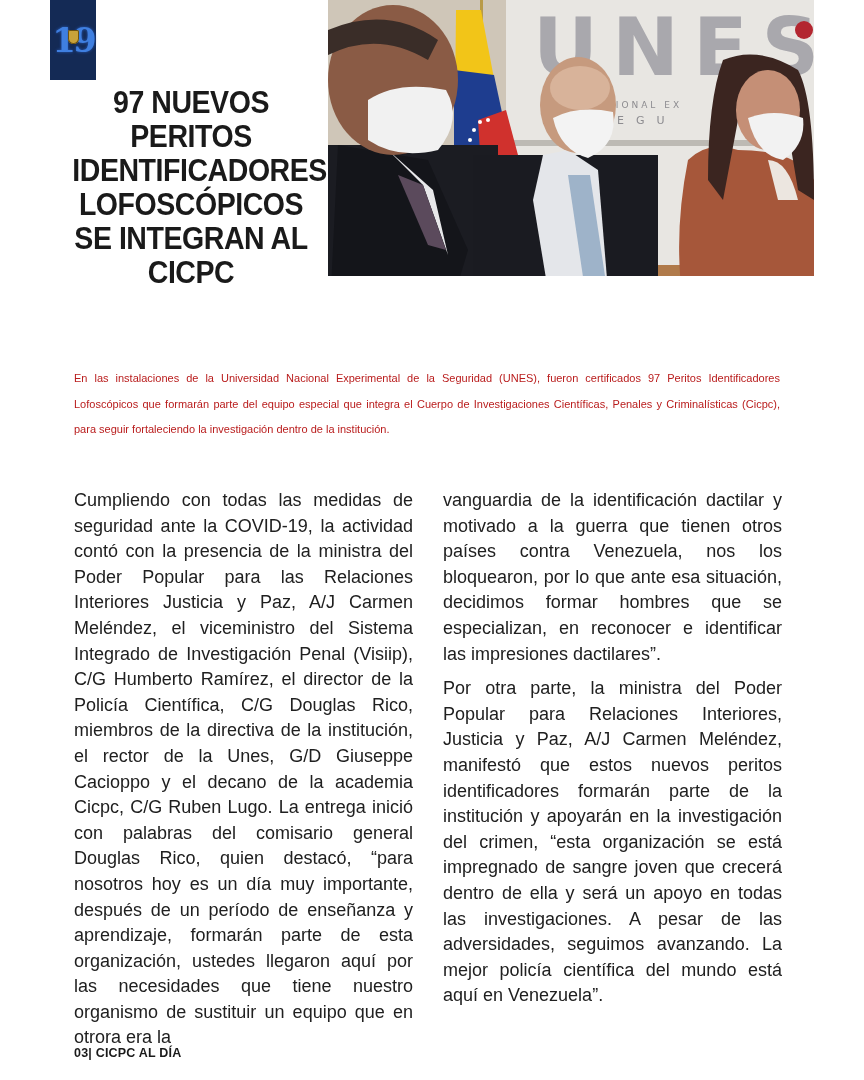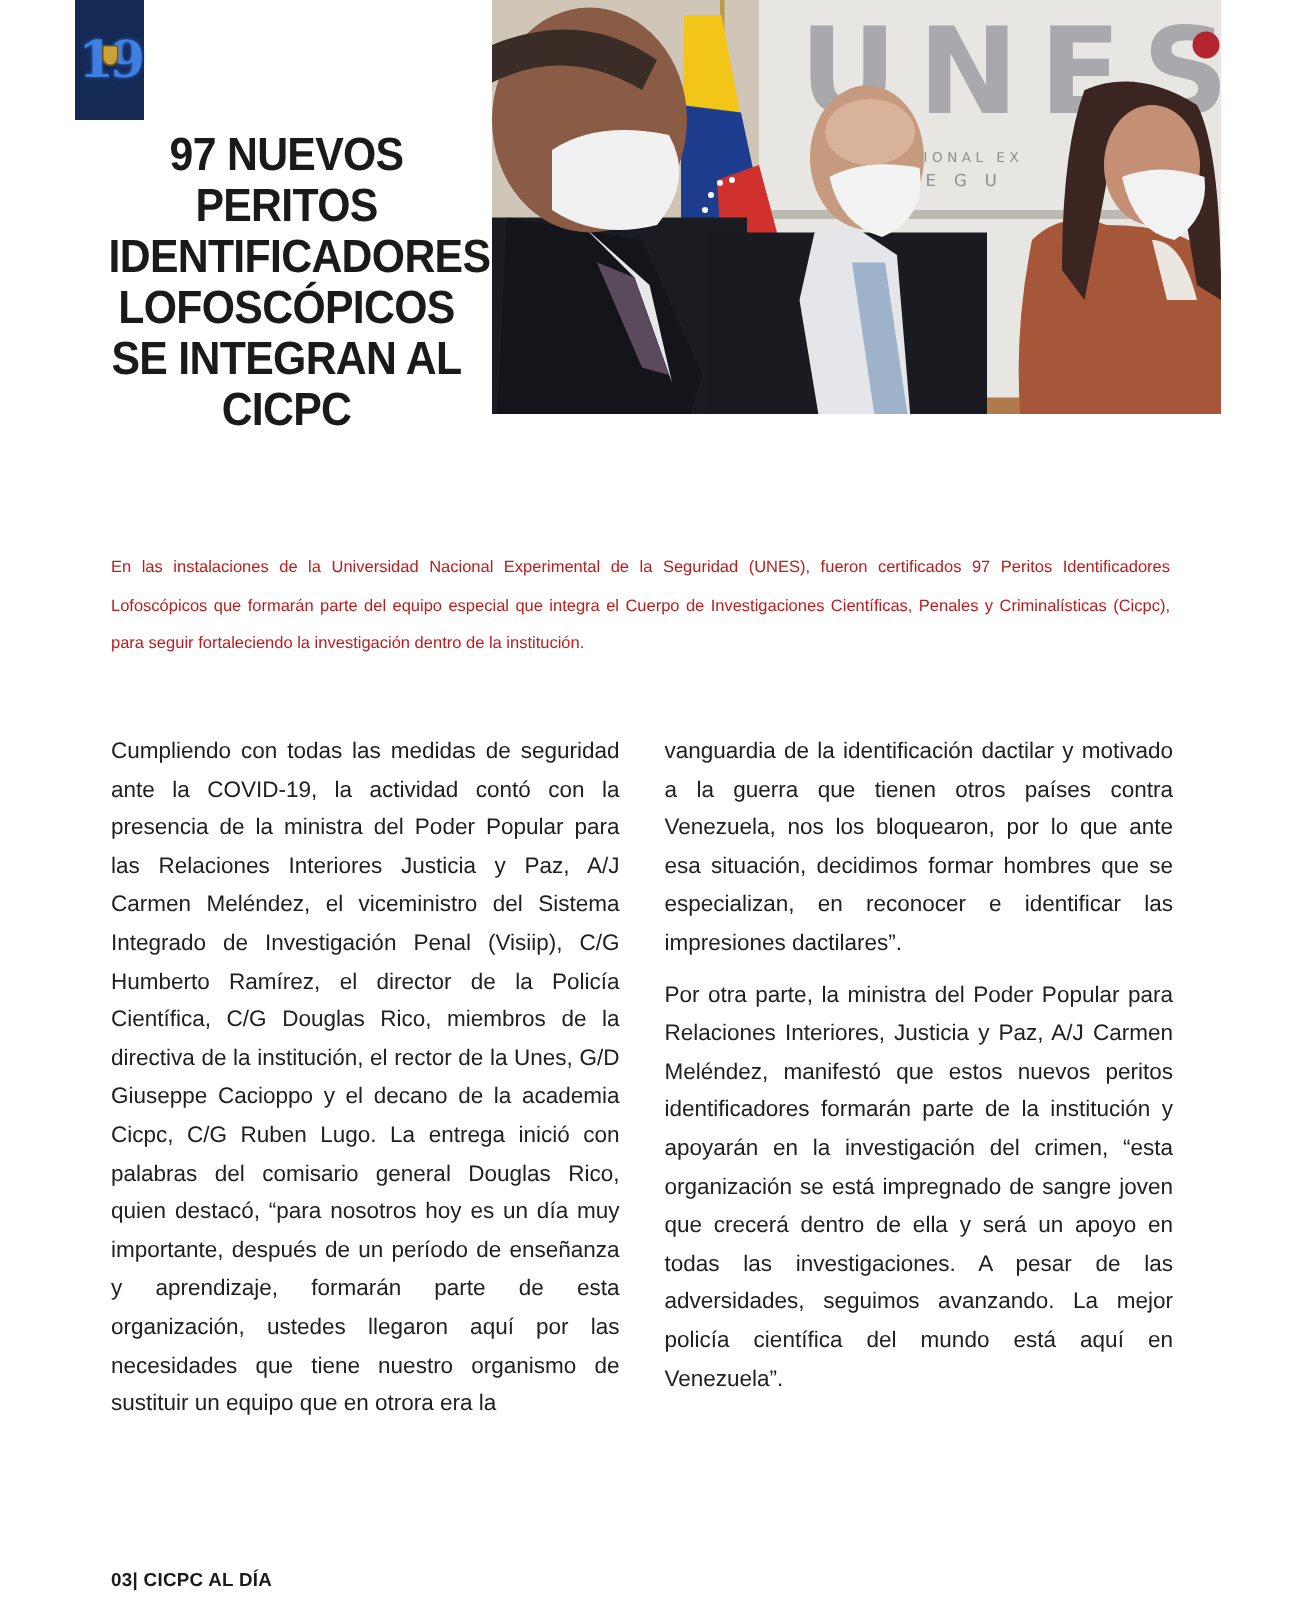--- a/index.html
+++ b/index.html
@@ -5,21 +5,21 @@
   html, body { margin:0; padding:0; background:#ffffff; }
   body { width:864px; height:1080px; position:relative; overflow:hidden; font-family:"Liberation Sans", sans-serif; color:#1d1d1d; }
   .logo-block { position:absolute; left:50px; top:0; width:46px; height:80px; background:#142a55; display:flex; align-items:center; justify-content:center; }
   .logo-num { font-family:"DejaVu Serif", serif; font-size:34px; font-weight:bold; color:#3f7fe0; letter-spacing:-3px; position:relative; text-shadow:0 0 3px #2a5fc0; }
   .logo-crest { position:absolute; left:18px; top:30px; width:11px; height:14px; background:#c9a23a; border-radius:2px 2px 6px 6px; box-shadow:inset 0 0 0 1px #6d5210; }
   .headline { position:absolute; left:62px; top:86px; width:258px; text-align:center; font-family:"Liberation Sans", sans-serif; font-weight:bold; font-size:31px; line-height:34px; color:#1a1a1a; letter-spacing:-0.5px; transform:scaleX(0.92); transform-origin:center top; }
   .headline span { display:block; white-space:nowrap; }
   .photo { position:absolute; left:328px; top:0; width:486px; height:276px; overflow:hidden; background:#d8d4cc; }
   .photo svg { display:block; }
   .intro { position:absolute; left:74px; top:366px; width:706px; font-size:11px; line-height:25.6px; text-align:justify; color:#b91c1c; }
-  .col { position:absolute; top:488px; width:339px; font-size:15px; line-height:25.6px; text-align:justify; color:#202020; }
+  .col { position:absolute; top:488px; width:339px; font-size:18px; line-height:25.6px; text-align:justify; color:#202020; }
   .col p { margin:0; }
   .col-left { left:74px; }
   .col-right { left:443px; }
   .col-right p + p { margin-top:9px; }
   .footer { position:absolute; left:74px; top:1046px; font-size:12.5px; font-weight:bold; color:#1a1a1a; letter-spacing:0.2px; }
 </style>
 </head>
 <body>
 
 <div class="logo-block">

